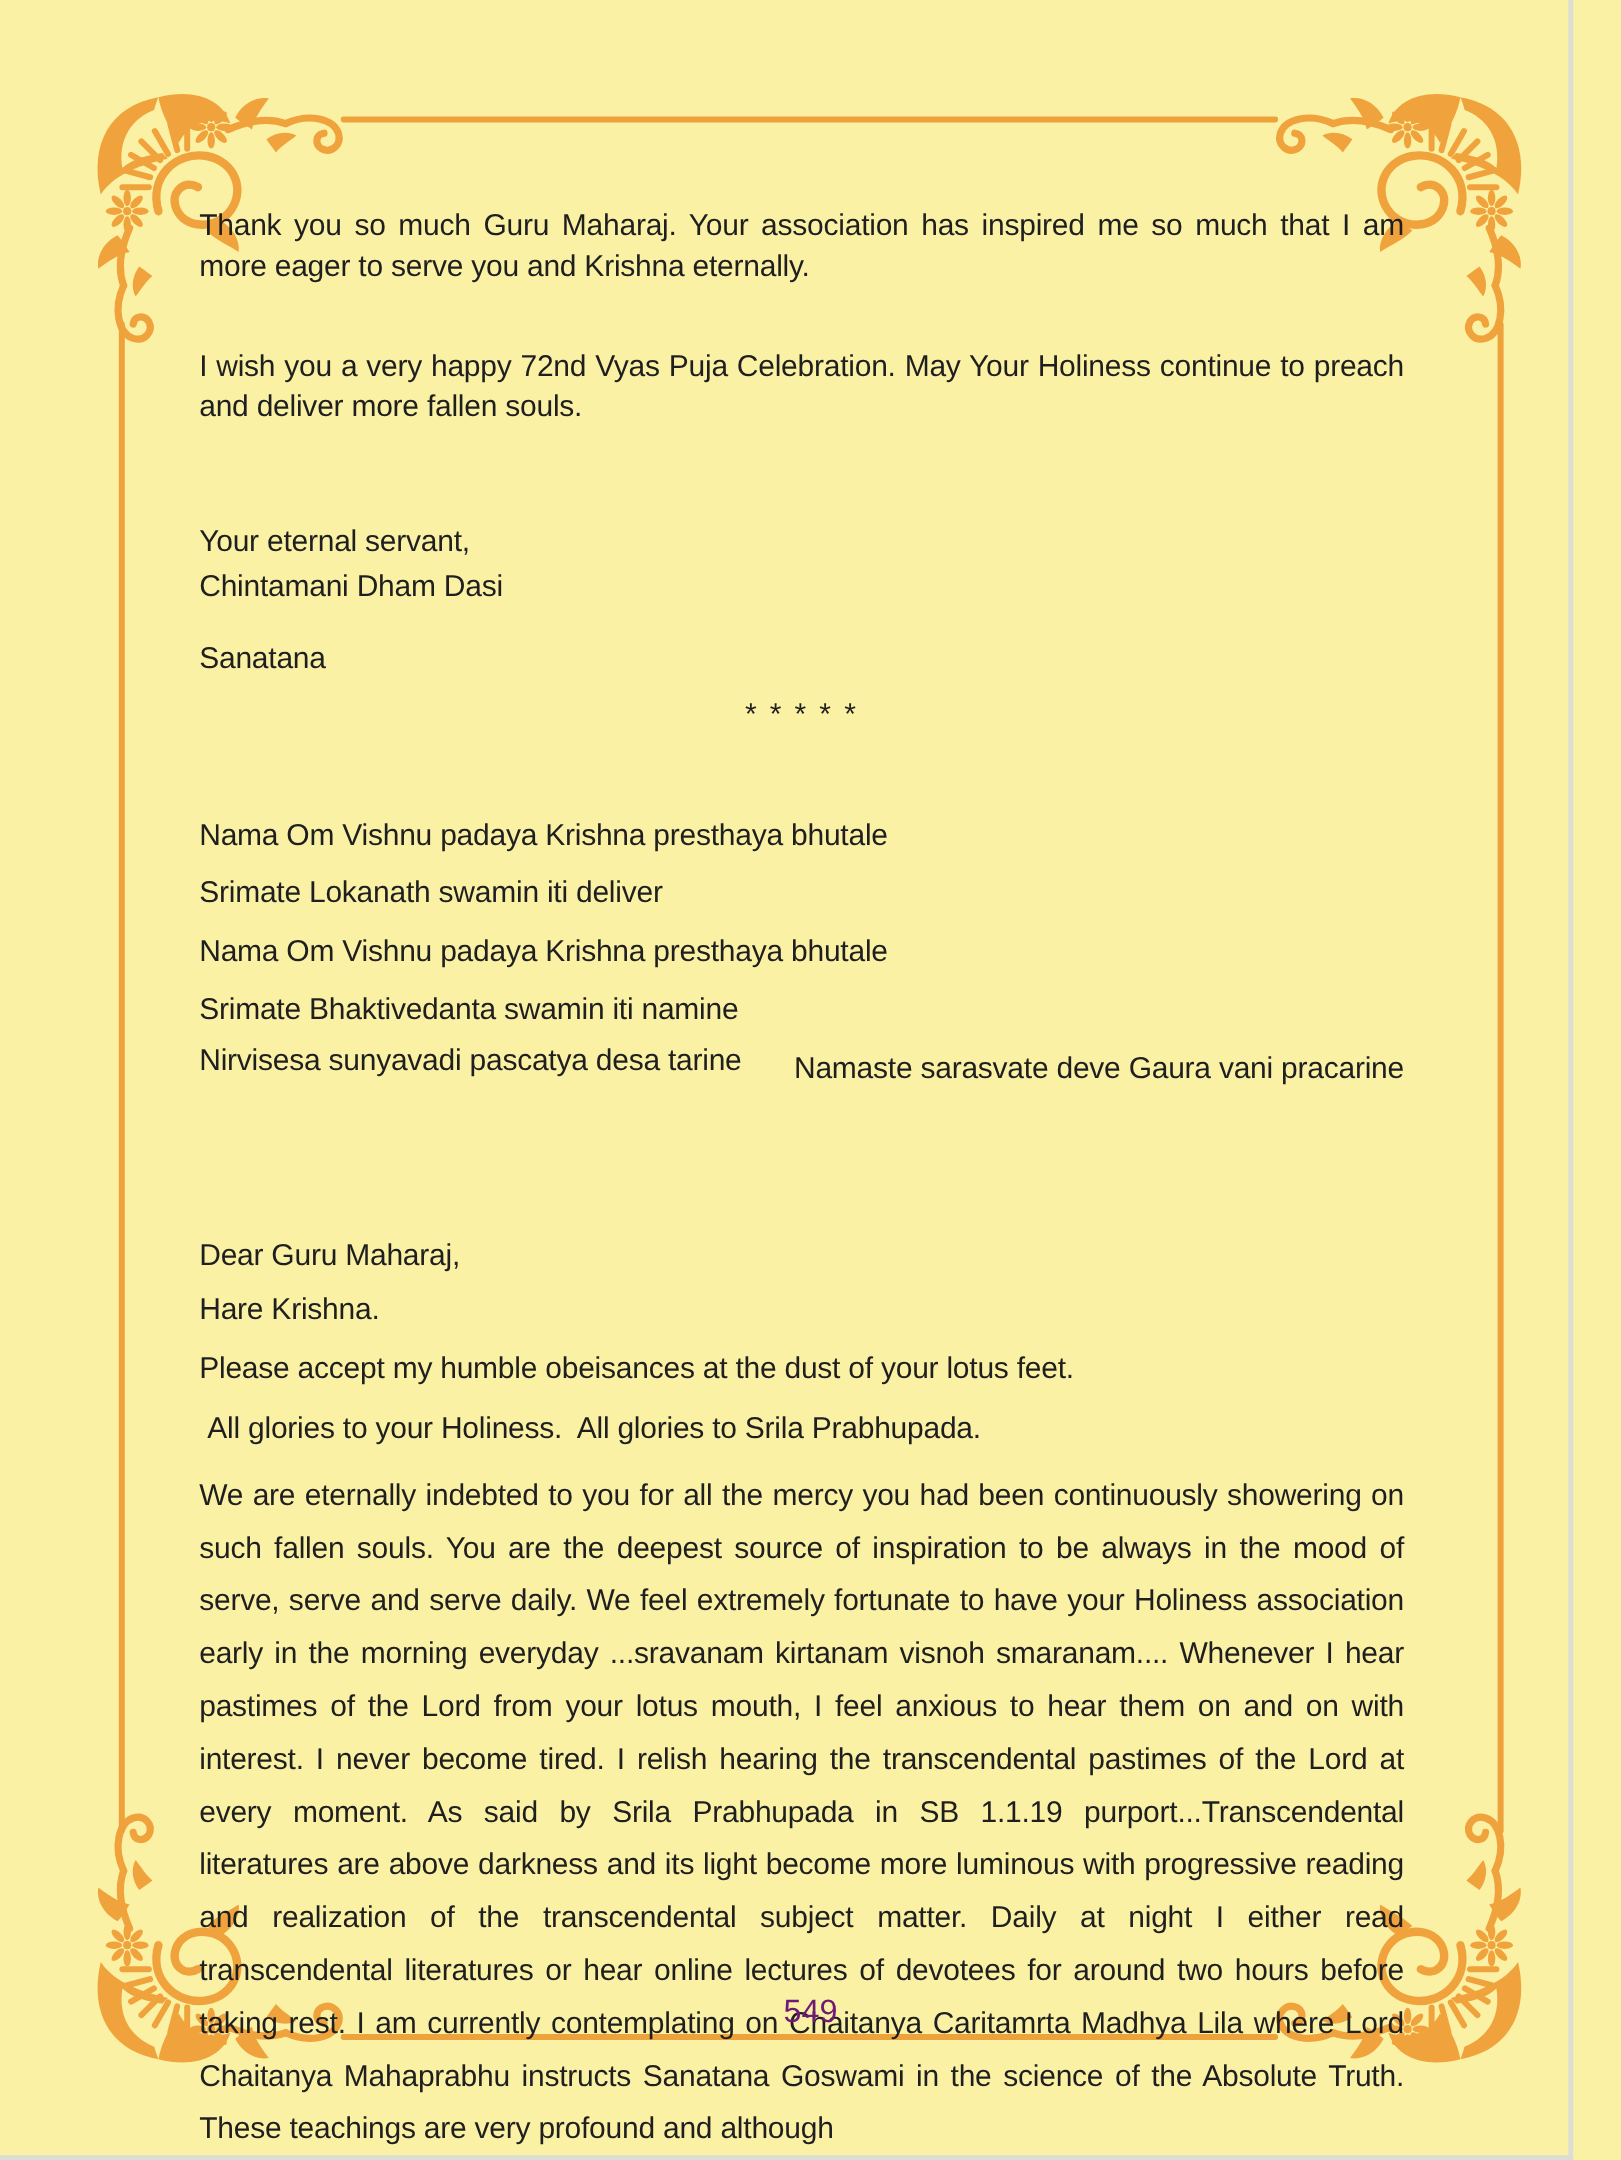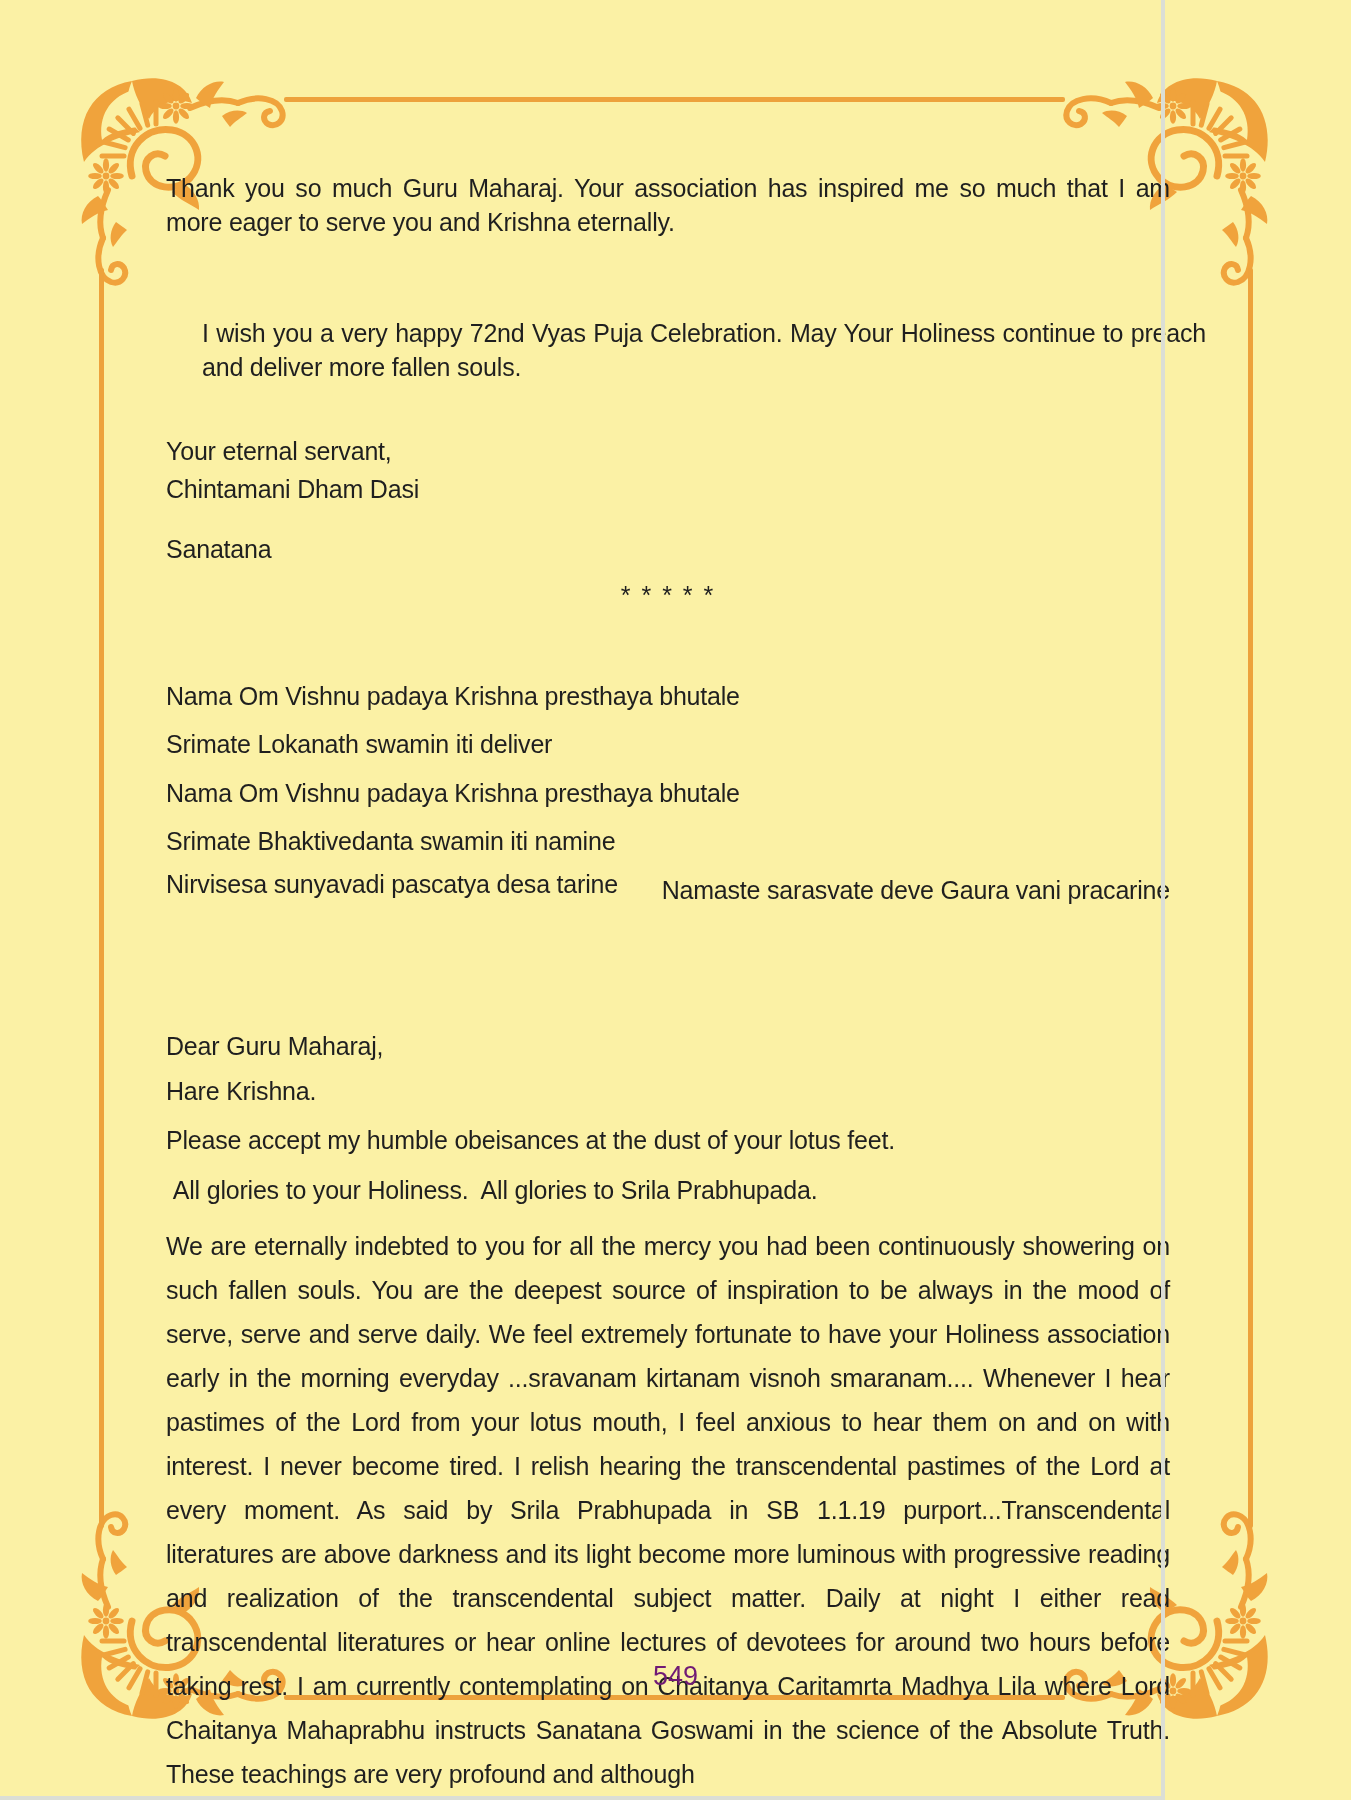--- a/index.html
+++ b/index.html
@@ -2,21 +2,21 @@
 <html><head>
 <meta charset="utf-8">
 <style>
   html, body { margin: 0; padding: 0; }
   body {
     width: 1351px; height: 1800px;
     background: #FBF1A5;
     font-family: "Liberation Sans", "DejaVu Sans", sans-serif;
     overflow: hidden;
   }
-  .page { position: relative; width: 1165px; height: 1800px; background: #FBF1A5; }
+  .page { position: relative; width: 1311px; height: 1800px; background: #FBF1A5; }
 
   
   .frame-line { position: absolute; background: #EDA23C; border-radius: 2px; }
   .line-top    { left: 284px; top: 97px;   width: 781px; height: 5px; }
   .line-bottom { left: 284px; top: 1695px; width: 781px; height: 5px; }
   .line-left   { left: 99px;  top: 268px;  width: 5px;  height: 1260px; }
   .line-right  { left: 1248px;top: 268px;  width: 5px;  height: 1260px; }
 
   
   .corner { position: absolute; width: 220px; height: 220px; }
@@ -34,21 +34,21 @@
     position: absolute; left: 166px; width: 1004px;
     color: #1F1F1F; font-size: 25px; line-height: 33.5px;
     letter-spacing: -0.2px;
   }
   .j { text-align: justify; }
   .s { line-height: 30px; white-space: pre-wrap; }
   .body-par { line-height: 44px; }
   .stars { text-align: center; line-height: 30px; letter-spacing: 2px; }
 
   .t-thanks    { top: 147px; }
-  .t-wishes    { top: 292px; margin-left: 36px; }
+  .t-wishes    { top: 264px; }
   .t-sig1      { top: 411px; }
   .t-sig2      { top: 449px; }
   .t-sig3      { top: 509px; }
   .t-stars     { top: 555px; }
   .t-v1 { top: 656px; } .t-v2 { top: 704px; } .t-v3 { top: 753px; }
   .t-v4 { top: 801px; } .t-v5 { top: 850px; text-align: right; } .t-v6 { top: 845px; margin-top: 24px; }
   .t-salut     { top: 1006px; }
   .t-hare      { top: 1051px; }
   .t-obeis     { top: 1100px; }
   .t-glories   { top: 1150px; }

